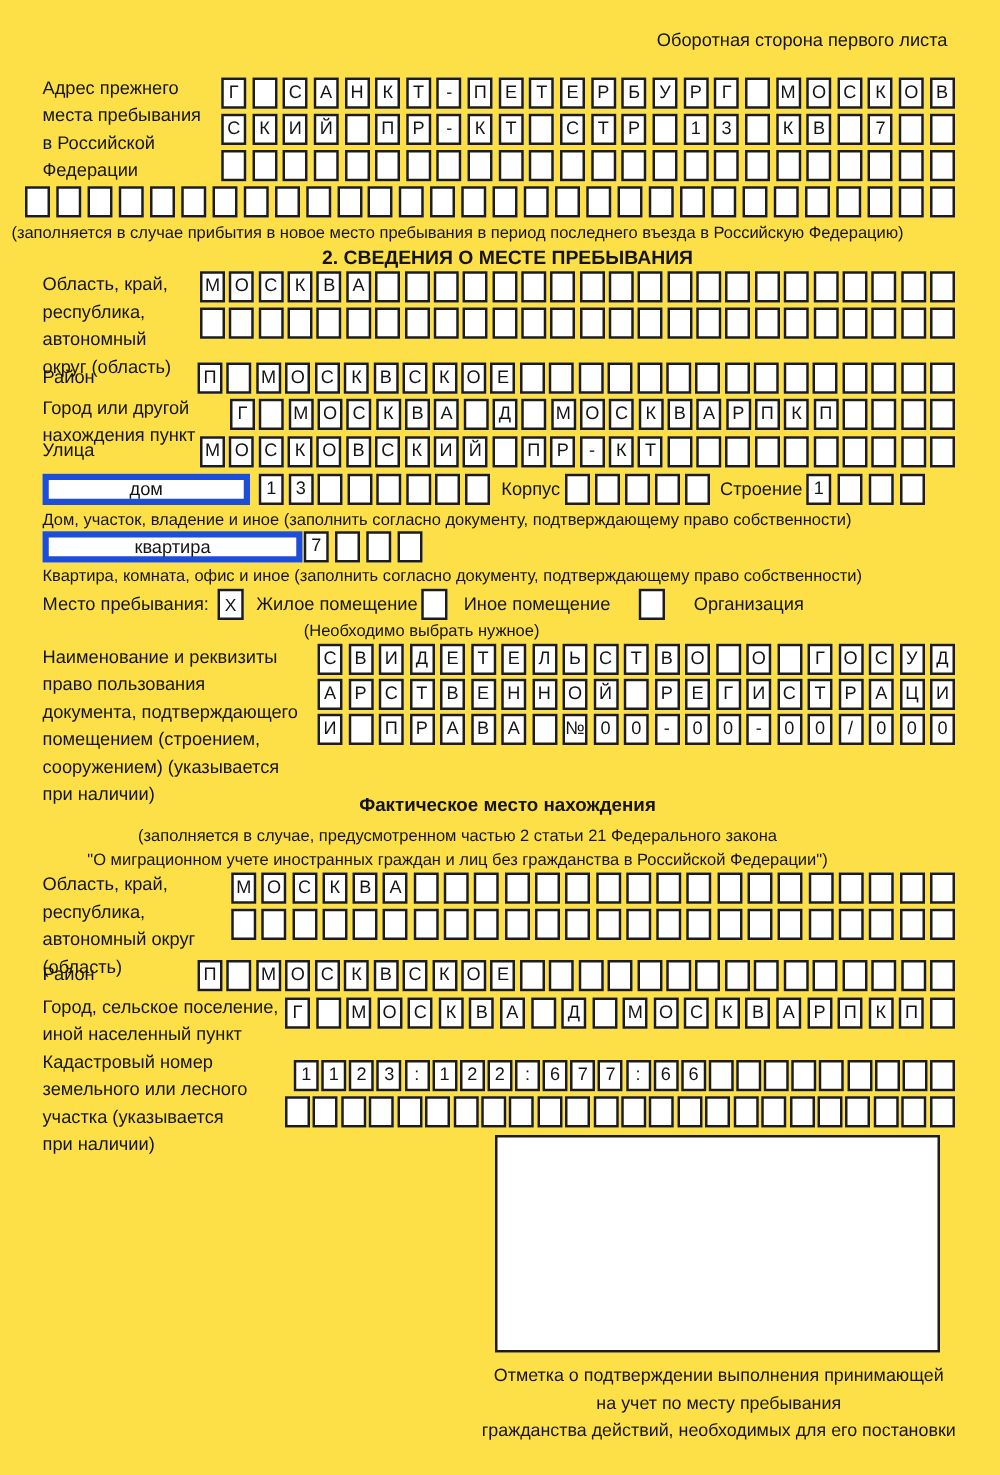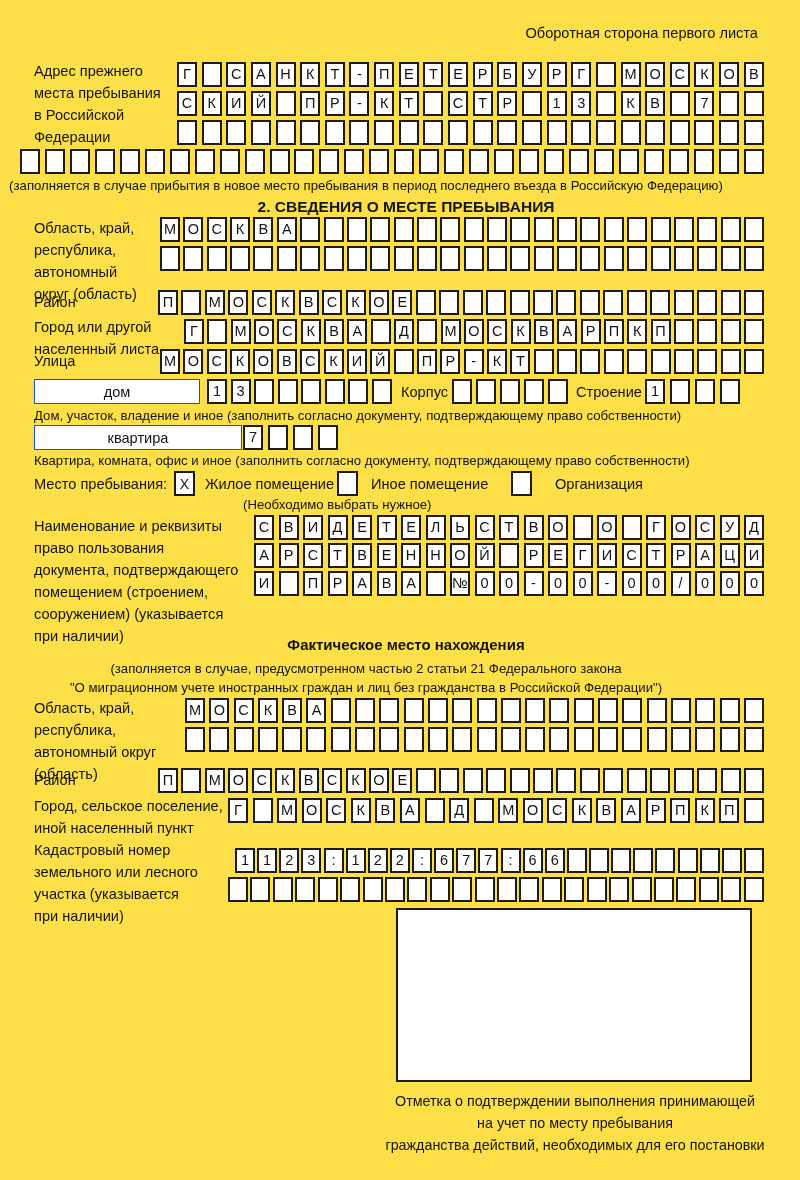--- a/index.html
+++ b/index.html
@@ -13,21 +13,21 @@
   .note{font-size:13.2px;line-height:18px;white-space:nowrap;text-align:right;}
   .center{left:0;width:732px;text-align:center;}
   .heading{font-weight:bold;font-size:15.5px;white-space:nowrap;margin-left:40px;}
   .boxrow{display:flex;justify-content:space-between;}
   .cell{
     box-sizing:border-box;width:20px;height:25px;flex:0 0 20px;
     border:2px solid #1c1c1c;display:flex;align-items:center;justify-content:center;
     font-size:14.5px;line-height:1;background:#fff;
   }
   .widebox{
-    box-sizing:border-box;border:1px solid #1d4ed8;height:25px;
+    box-sizing:border-box;border:5px solid #1d4ed8;height:25px;
     display:flex;align-items:center;justify-content:center;font-size:14.6px;background:#fff;
   }
   .chk{
     box-sizing:border-box;width:21px;height:25px;border:2px solid #1c1c1c;
     display:flex;align-items:center;justify-content:center;font-size:14px;background:#fff;
   }
   .stamp{box-sizing:border-box;border:2px solid #1c1c1c;background:#fff;}
   .cap{font-size:14.3px;line-height:22px;text-align:center;}
 </style>
 </head>
@@ -245,21 +245,21 @@
       <div class="cell"></div>
       <div class="cell"></div>
       <div class="cell"></div>
       <div class="cell"></div>
       <div class="cell"></div>
       <div class="cell"></div>
     </div>
 
   <div class="abs lbl" style="left:34px;top:316px;">
       <div>Город или другой</div>
-      <div>населенный листа</div>
+      <div>нахождения пункт</div>
     </div>
   <div class="abs boxrow" style="left:184px;top:319px;width:580px;">
       <div class="cell">Г</div>
       <div class="cell"></div>
       <div class="cell">М</div>
       <div class="cell">О</div>
       <div class="cell">С</div>
       <div class="cell">К</div>
       <div class="cell">В</div>
       <div class="cell">А</div>

